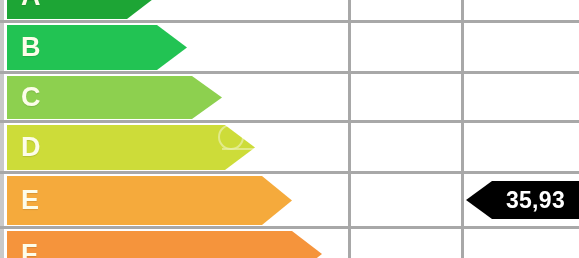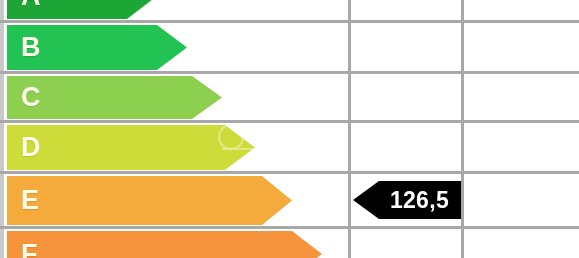--- a/index.html
+++ b/index.html
@@ -113,26 +113,26 @@
     </div>
   </div>
 
   <div class="row" style="top:173px;height:55px;">
     <div class="band-cell">
       <div class="bar" style="width:285px;background:#f5aa3c;-webkit-clip-path:polygon(0 0, 255px 0, 285px 50%, 255px 100%, 0 100%);clip-path:polygon(0 0, 255px 0, 285px 50%, 255px 100%, 0 100%);">
         <span class="letter">E</span>
       </div>
     </div>
 
-    <div class="val-cell" style="left:350px;width:113px;">
+
+    <div class="val-cell" style="left:463px;width:116px;">
       <div class="badge">
-        <span>126,5</span>
+        <span>35,93</span>
       </div>
     </div>
-
   </div>
 
   <div class="row" style="top:228px;height:52px;">
     <div class="band-cell">
       <div class="bar" style="width:315px;background:#f5943c;-webkit-clip-path:polygon(0 0, 285px 0, 315px 50%, 285px 100%, 0 100%);clip-path:polygon(0 0, 285px 0, 315px 50%, 285px 100%, 0 100%);">
         <span class="letter">F</span>
       </div>
     </div>
   </div>
 

